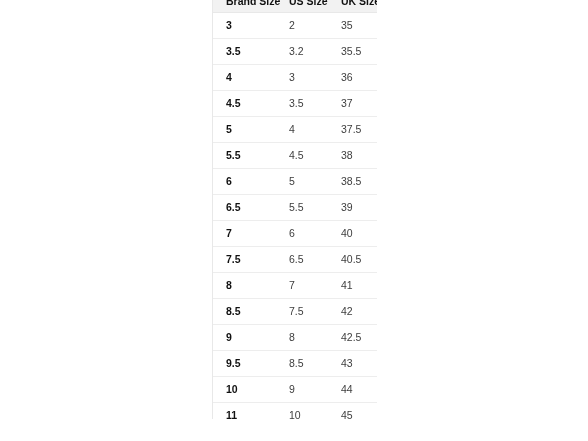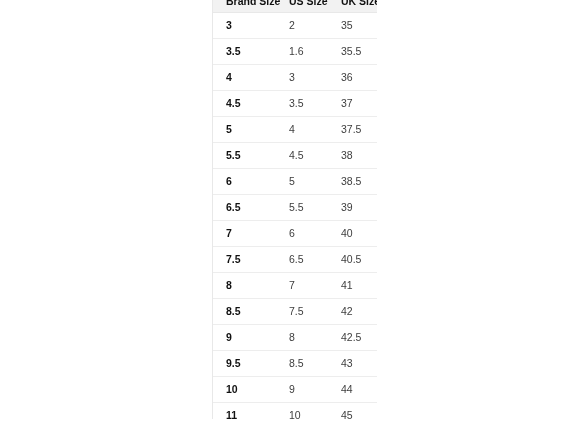--- a/index.html
+++ b/index.html
@@ -96,21 +96,21 @@
       </thead>
       <tbody id="size-chart-body">
 
       <tr>
             <td class="brand-cell">3</td>
             <td>2</td>
             <td>35</td>
           </tr>
           <tr>
             <td class="brand-cell">3.5</td>
-            <td>1.6</td>
+            <td>3.2</td>
             <td>35.5</td>
           </tr>
           <tr>
             <td class="brand-cell">4</td>
             <td>3</td>
             <td>36</td>
           </tr>
           <tr>
             <td class="brand-cell">4.5</td>
             <td>3.5</td>

